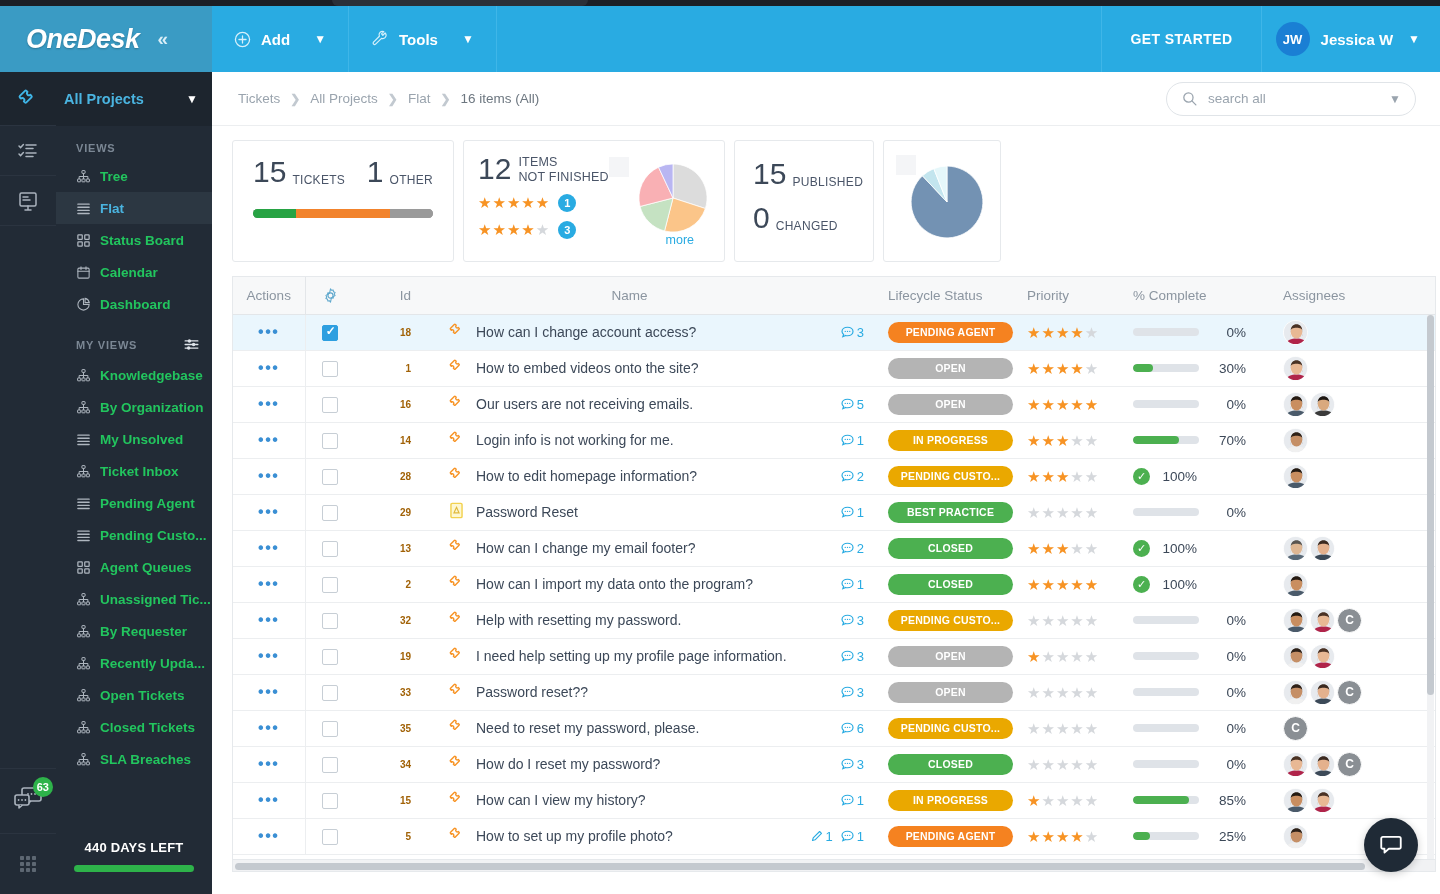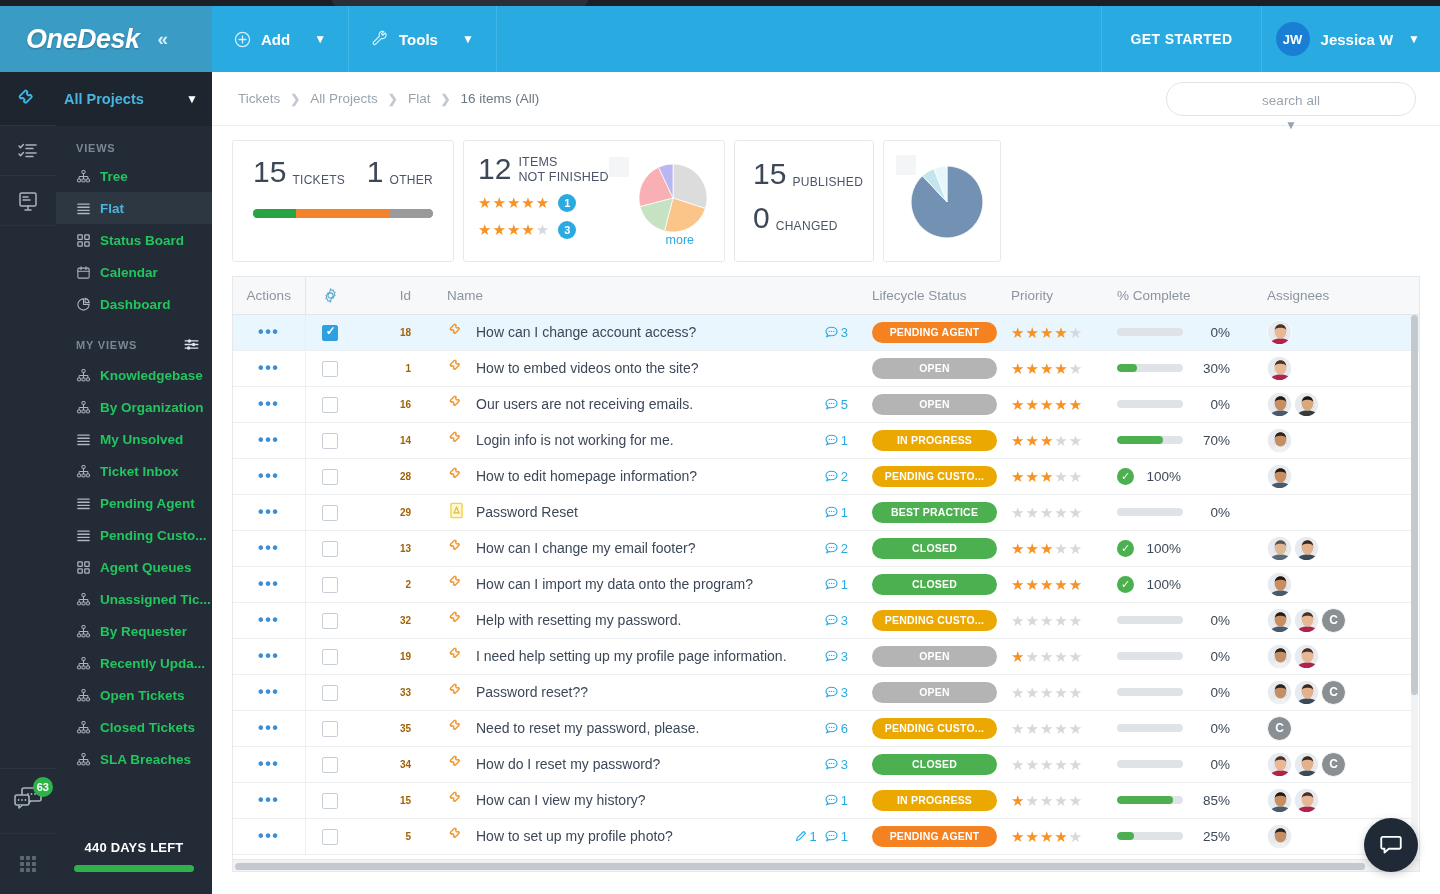--- a/index.html
+++ b/index.html
@@ -59,21 +59,21 @@
 
   
   .main { position:absolute; top:72px; left:212px; width:1228px; height:822px; background:#fff; }
   .crumbbar { height:54px; display:flex; align-items:center; justify-content:space-between; padding:0 24px 0 26px;
               border-bottom:1px solid #eceef0; }
   .crumbs { display:flex; align-items:center; gap:10px; font-size:13.5px; color:#9aa4ae; }
   .crumbs .sep { color:#c2c9d0; font-size:12px; font-weight:bold; }
   .crumbs .last { color:#6d7780; }
   .crumbs .cb { cursor:pointer; }
   .searchbox { width:250px; height:34px; border:1px solid #e0e4e8; border-radius:18px; display:flex; align-items:center;
-               gap:10px; padding:0 14px; cursor:text;flex-direction:column; }
+               gap:10px; padding:0 14px; cursor:text; }
   .searchbox .ph { flex:1; color:#9aa4ae; font-size:13.5px; }
 
   
   .cards { display:flex; gap:9px; padding:14px 20px 0 20px; }
   .card { background:#fff; border:1px solid #e6e9ec; border-radius:3px; position:relative; }
   .c1 { width:222px; height:122px; padding:16px 14px 0 14px; }
   .c2 { width:262px; height:122px; padding:14px 12px 0 14px; }
   .c3 { width:212px; height:122px; }
   .c4 { width:140px; height:122px; padding:18px 0 0 18px; }
   .c5 { width:118px; height:122px; }
@@ -94,29 +94,29 @@
              display:flex; align-items:center; justify-content:center; font-weight:bold; }
   .ratingrow { display:flex; align-items:center; gap:9px; margin-top:9px; }
   .c2pie { position:absolute; right:14px; top:20px; }
   .more { position:absolute; right:30px; bottom:14px; color:#29abe2; font-size:12.5px; cursor:pointer; }
   .ghostbox { position:absolute; width:20px; height:20px; background:#f4f5f7; }
   .c3top { height:68px; display:flex; align-items:flex-start; padding:18px 0 0 16px; border-bottom:1px solid #eceef0; }
   .c4num2 { margin-top:14px; }
   .c5pie { position:absolute; left:24px; top:22px; }
 
   
-  .tablewrap { margin:14px 20px 0 20px; border:1px solid #e6e9ec; border-top:1px solid #e6e9ec; position:relative;
+  .tablewrap { margin:14px 4px 0 20px; border:1px solid #e6e9ec; border-top:1px solid #e6e9ec; position:relative;
                height:596px; background:#fff; }
   table { width:100%; border-collapse:collapse; table-layout:fixed; }
   thead th { height:37px; background:#f7f8f9; border-bottom:1px solid #e3e6e9; color:#8b95a0; font-size:13.5px;
              font-weight:normal; text-align:left; padding:0 8px; }
   th.c-act { width:72px; text-align:center; border-right:1px solid #e3e6e9; }
   th.c-chk { width:50px; text-align:center; }
   th.c-id  { width:70px; text-align:right; padding-right:14px; }
-  th.c-nm  { width:auto; padding-left:22px; }
+  th.c-nm  { width:auto; padding-left:22px;text-align:center; }
   th.c-cm  { width:52px; }
   th.c-ls  { width:145px; padding-left:16px; }
   th.c-pr  { width:108px; padding-left:10px; }
   th.c-pc  { width:140px; padding-left:8px; }
   th.c-as  { width:170px; padding-left:18px; }
   tbody tr { height:36px; border-bottom:1px solid #eceef0; }
   tbody tr.sel { background:#eaf6fd; }
   td { font-size:14px; color:#3c4858; padding:0 8px; vertical-align:middle; }
   td.t-act { text-align:center; border-right:1px solid #eceef0; color:#3a8fd4; letter-spacing:1.5px; font-size:16px;
              cursor:pointer; font-weight:bold; }

